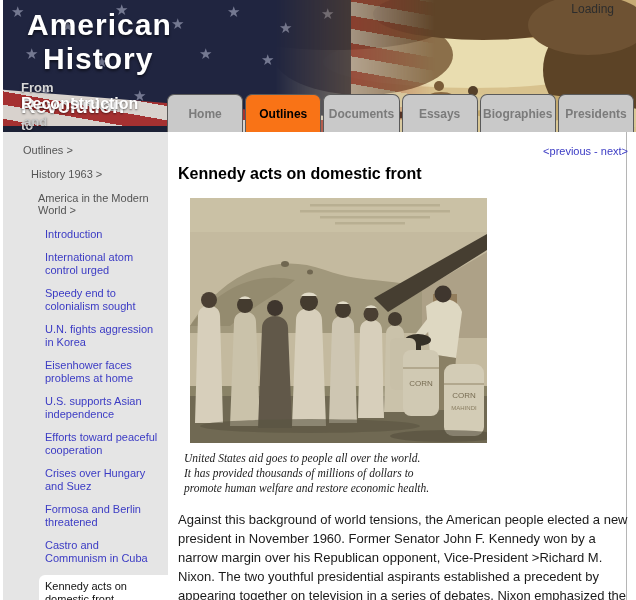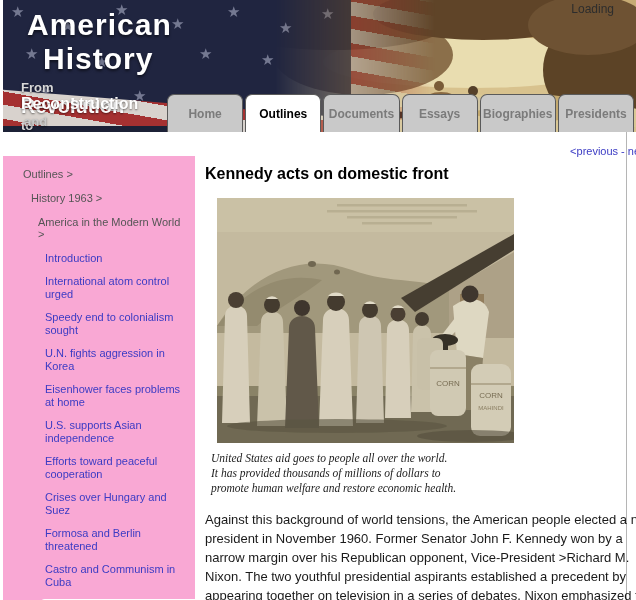--- a/index.html
+++ b/index.html
@@ -30,27 +30,27 @@
   .t-sub2{position:absolute;left:18px;top:95px;font-size:16px;font-weight:bold;color:#fff;text-shadow:0 1px 2px rgba(0,0,0,.5);}
   .t-sub3{position:absolute;left:21px;top:114px;font-size:13px;font-weight:bold;color:#c9c9c9;text-shadow:0 1px 2px rgba(0,0,0,.5);}
   .loading{position:absolute;top:2px;right:22px;font-size:12px;color:#2d2d2d;}
   
   .tabs{position:absolute;left:164px;right:2px;bottom:0;height:38px;display:flex;gap:2px;}
   .tab{
     flex:1;display:flex;align-items:center;justify-content:center;
     background:#c9c9c9;border:1px solid #5a5a5a;border-bottom:none;
     border-radius:7px 7px 0 0;font-size:12px;font-weight:bold;color:#7b7b7b;cursor:pointer;
   }
-  .tab.active{background:#ffffff;color:#000;}
+  .tab.active{background:#f97316;color:#000;}
   
   .content{
     position:absolute;top:132px;left:3px;width:624px;bottom:0;background:#fff;
     border-right:1px solid #b5b5b5;display:flex;box-sizing:border-box;
   }
-  .sidebar{width:192px;background:#f9a8d4;box-sizing:border-box;padding-top:6px;flex:none;margin-top:24px;}
+  .sidebar{width:165px;background:#e5e5e5;box-sizing:border-box;padding-top:6px;flex:none;}
   .bc{font-size:11px;color:#555;margin:6px 6px 12px 20px;cursor:pointer;}
   .bc.lvl2{margin-left:28px;}
   .bc.lvl3{margin-left:35px;font-size:11px;}
   .nav-link{font-size:11px;line-height:13px;color:#3b3bc4;margin:10px 8px 10px 42px;cursor:pointer;}
   .nav-link.active{
     background:#ffffff;color:#111;margin:10px 0 10px 36px;
     padding:5px 6px 5px 6px;border-radius:6px 0 0 6px;
   }
   .main{flex:1;position:relative;box-sizing:border-box;padding:11px 6px 0 10px;}
   .pager{text-align:right;font-size:11px;color:#3b3bc4;margin:2px 2px 0 0;}

